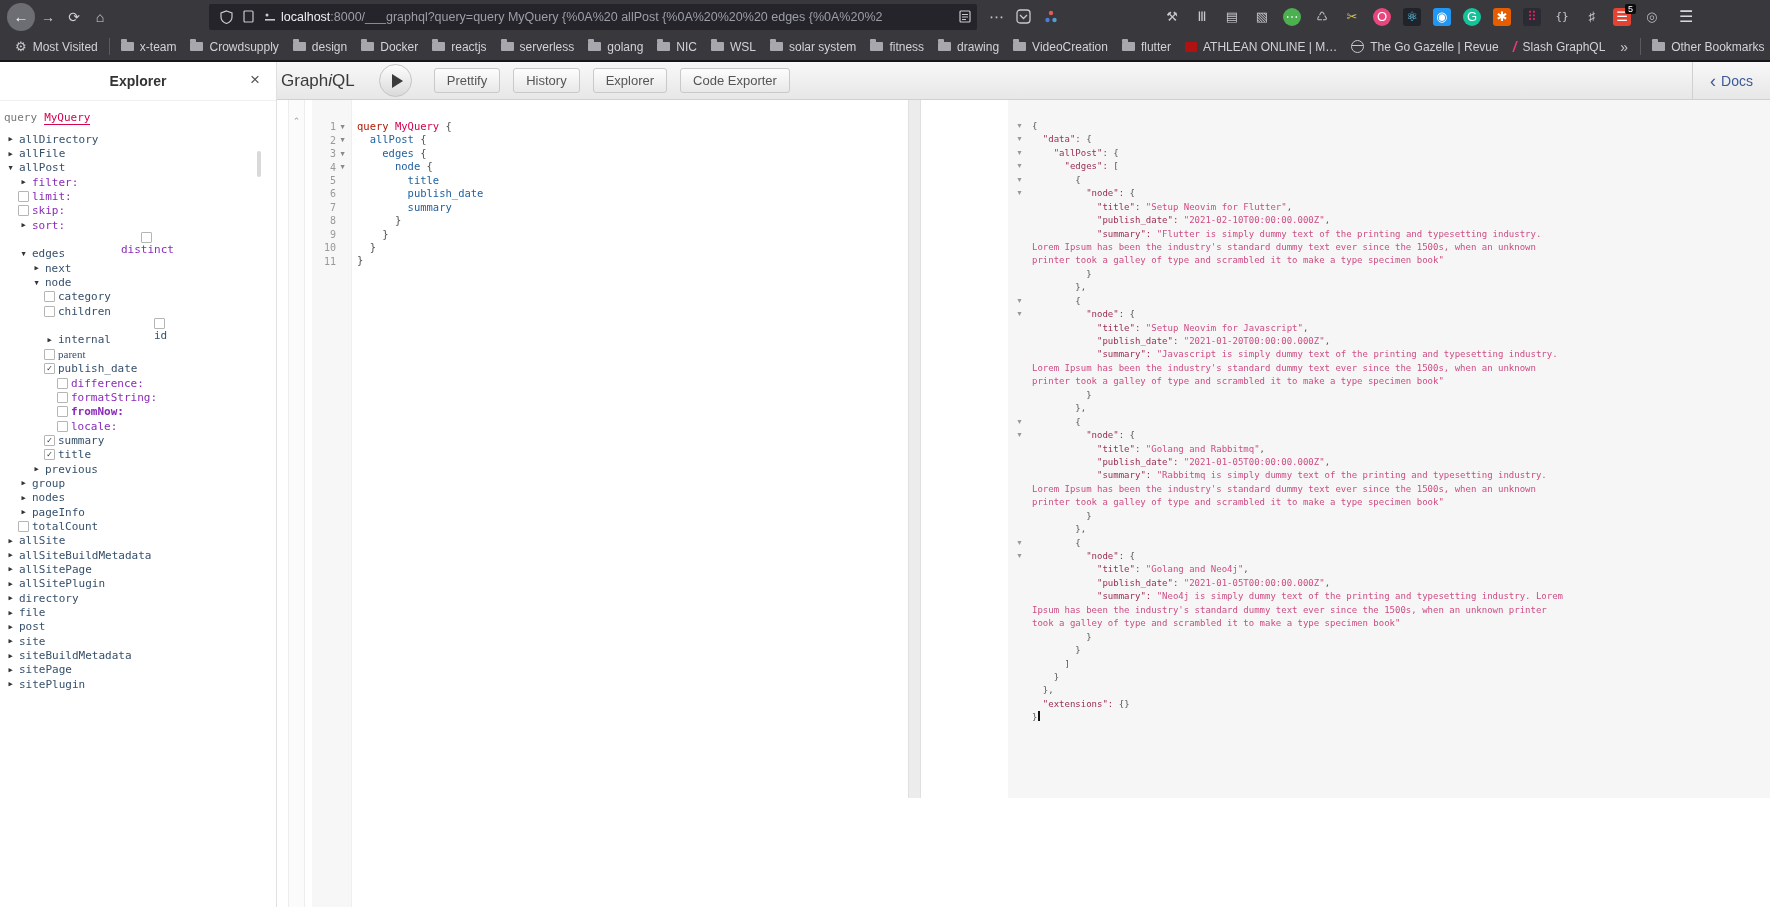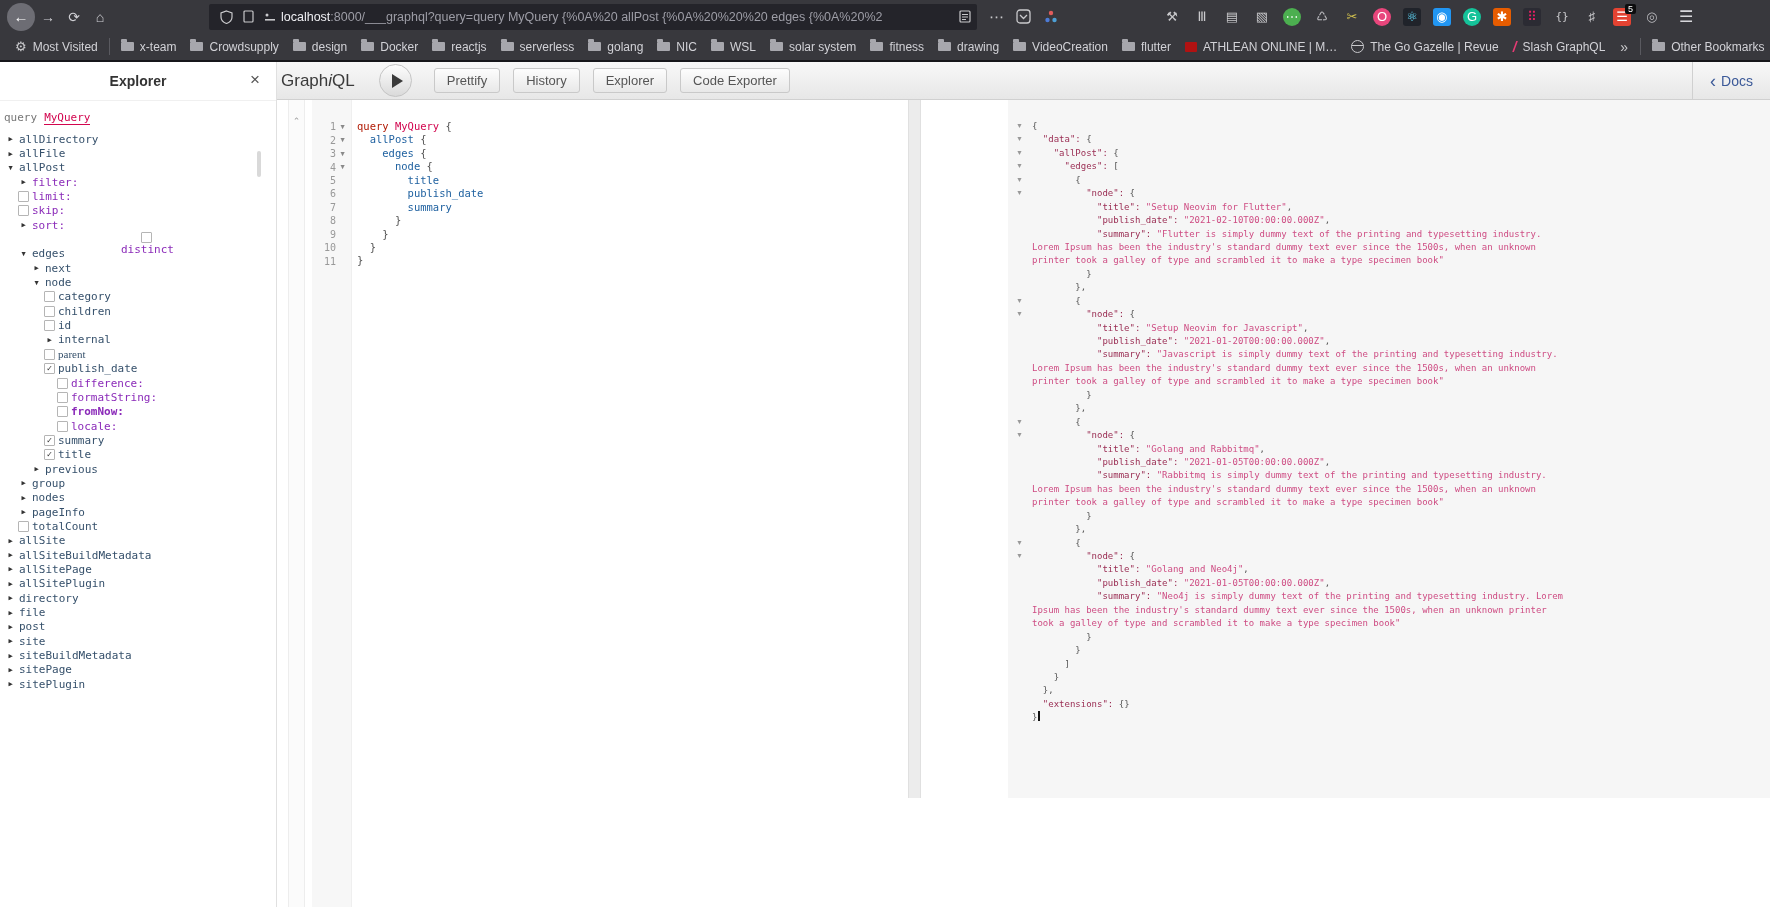--- a/index.html
+++ b/index.html
@@ -332,21 +332,21 @@
               <span class="cbox"></span>
             </span>
             <span class="tlabel t-field">category</span>
           </div>
           <div class="trow" style="padding-left: 41px;">
             <span class="ticon">
               <span class="cbox"></span>
             </span>
             <span class="tlabel t-field">children</span>
           </div>
-          <div class="trow" style="padding-left: 41px;">
+          <div class="trow" style="padding-left: 41px; flex-direction: column;">
             <span class="ticon">
               <span class="cbox"></span>
             </span>
             <span class="tlabel t-field">id</span>
           </div>
           <div class="trow" style="padding-left: 41px;">
             <span class="ticon">
               <span class="arr">▶</span>
             </span>
             <span class="tlabel t-field">internal</span>

